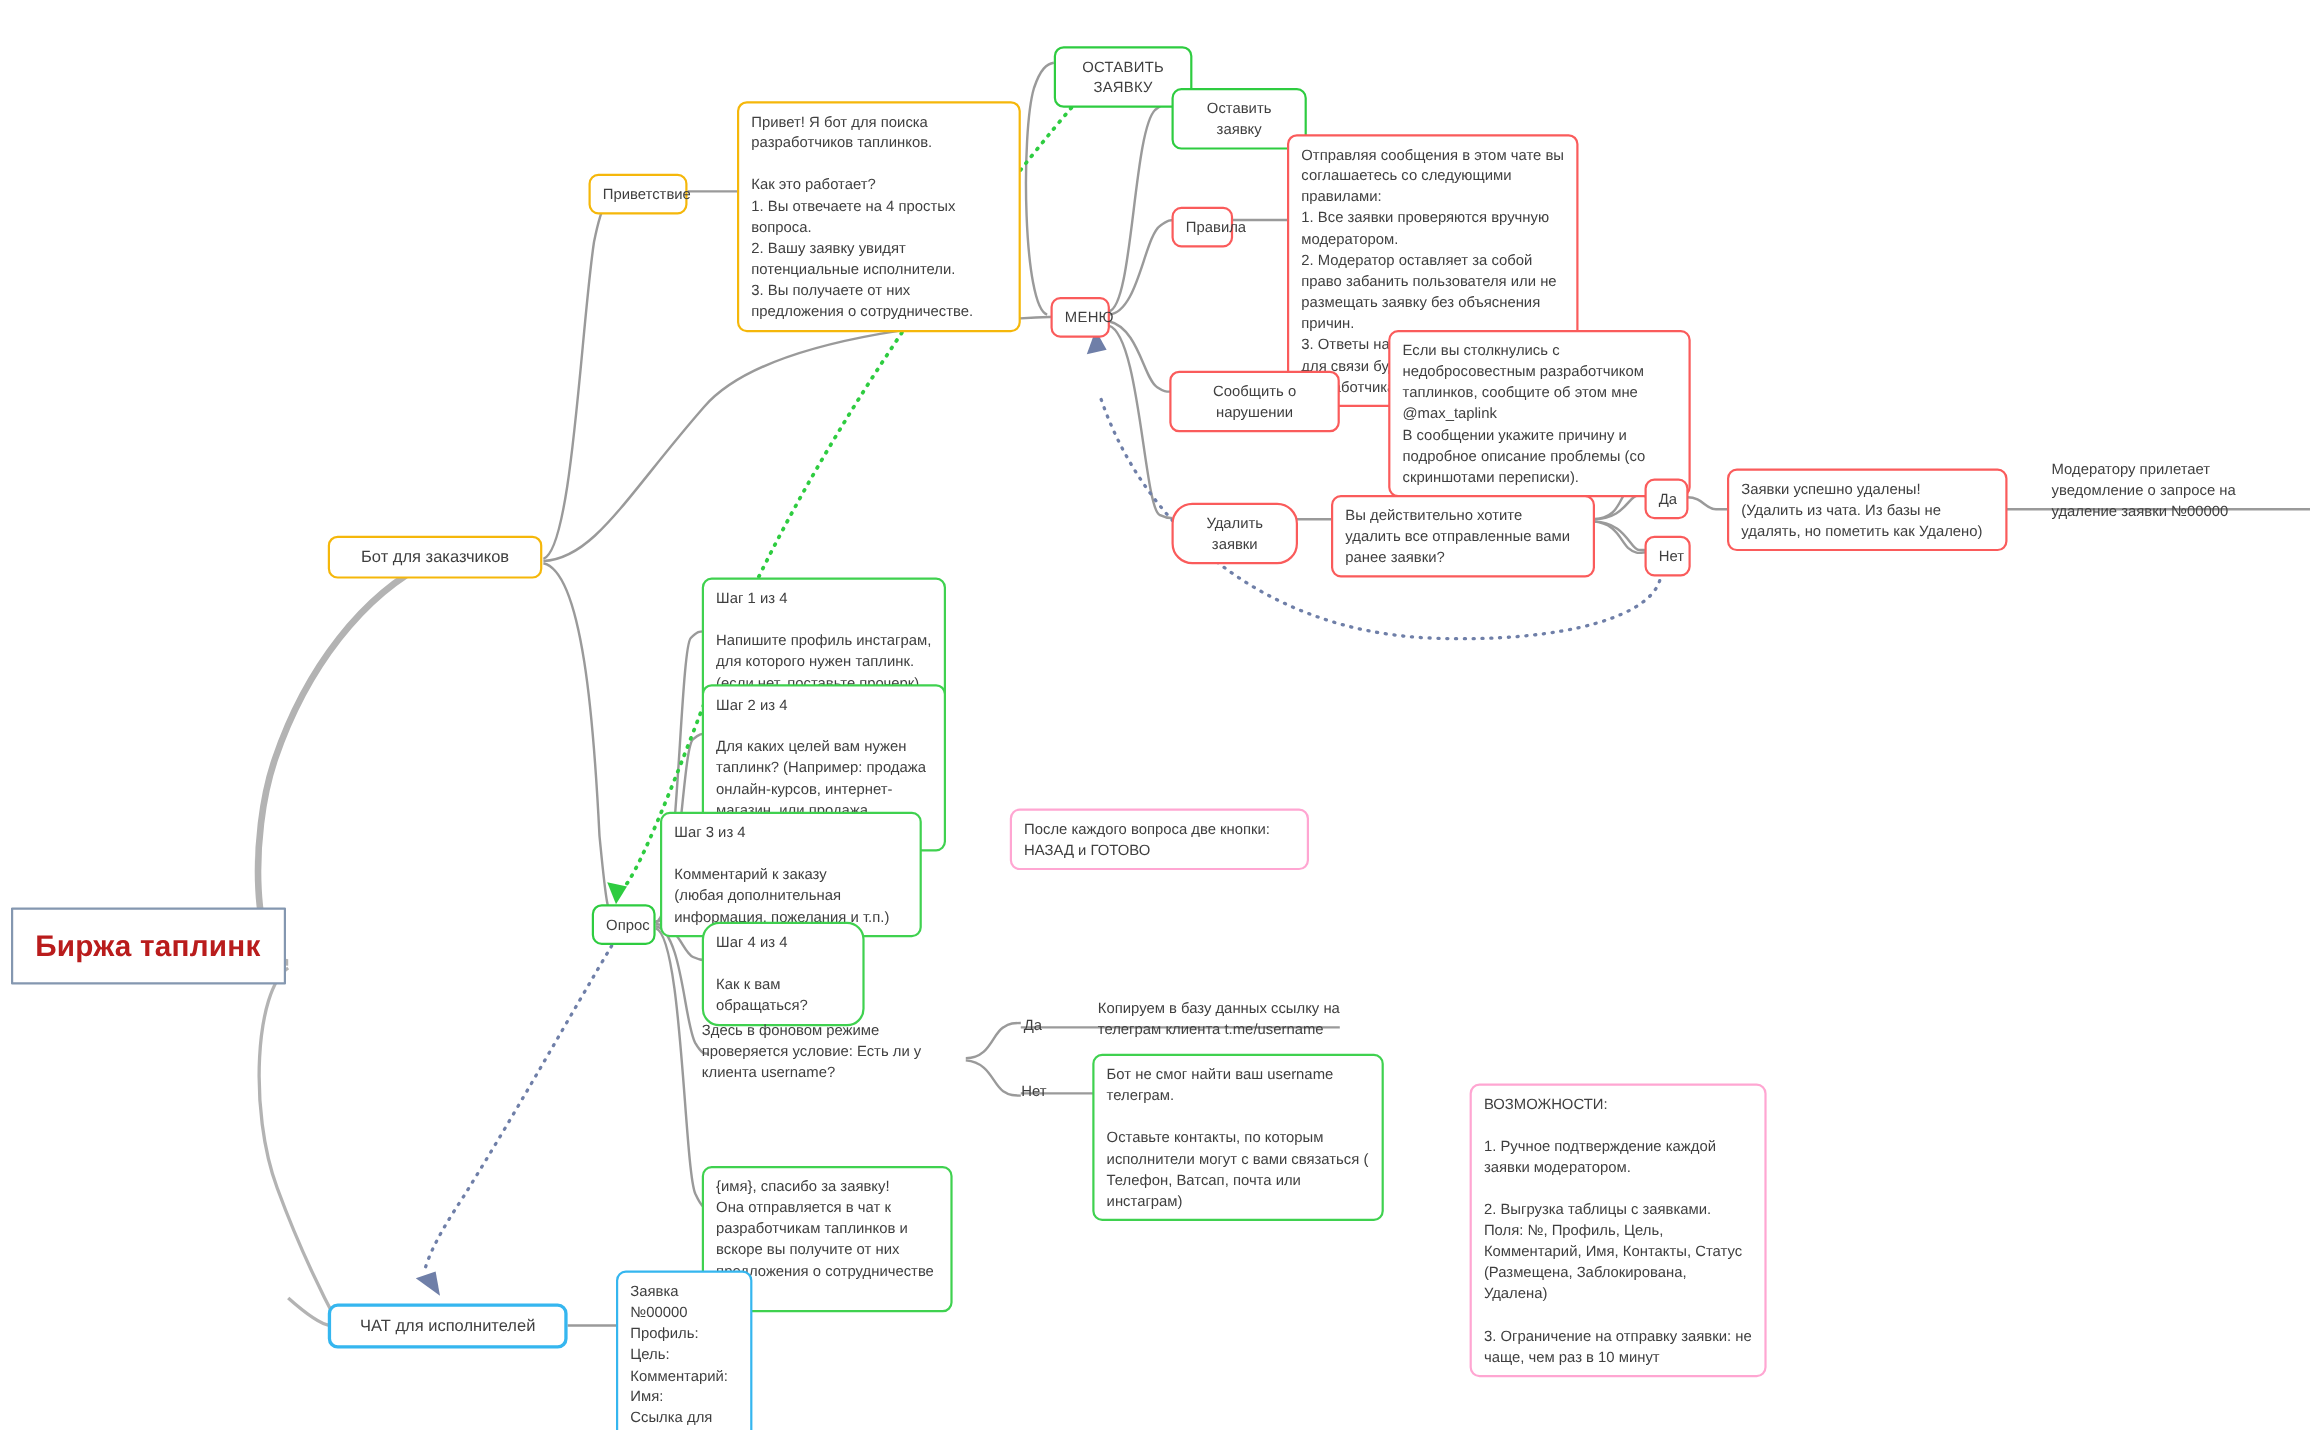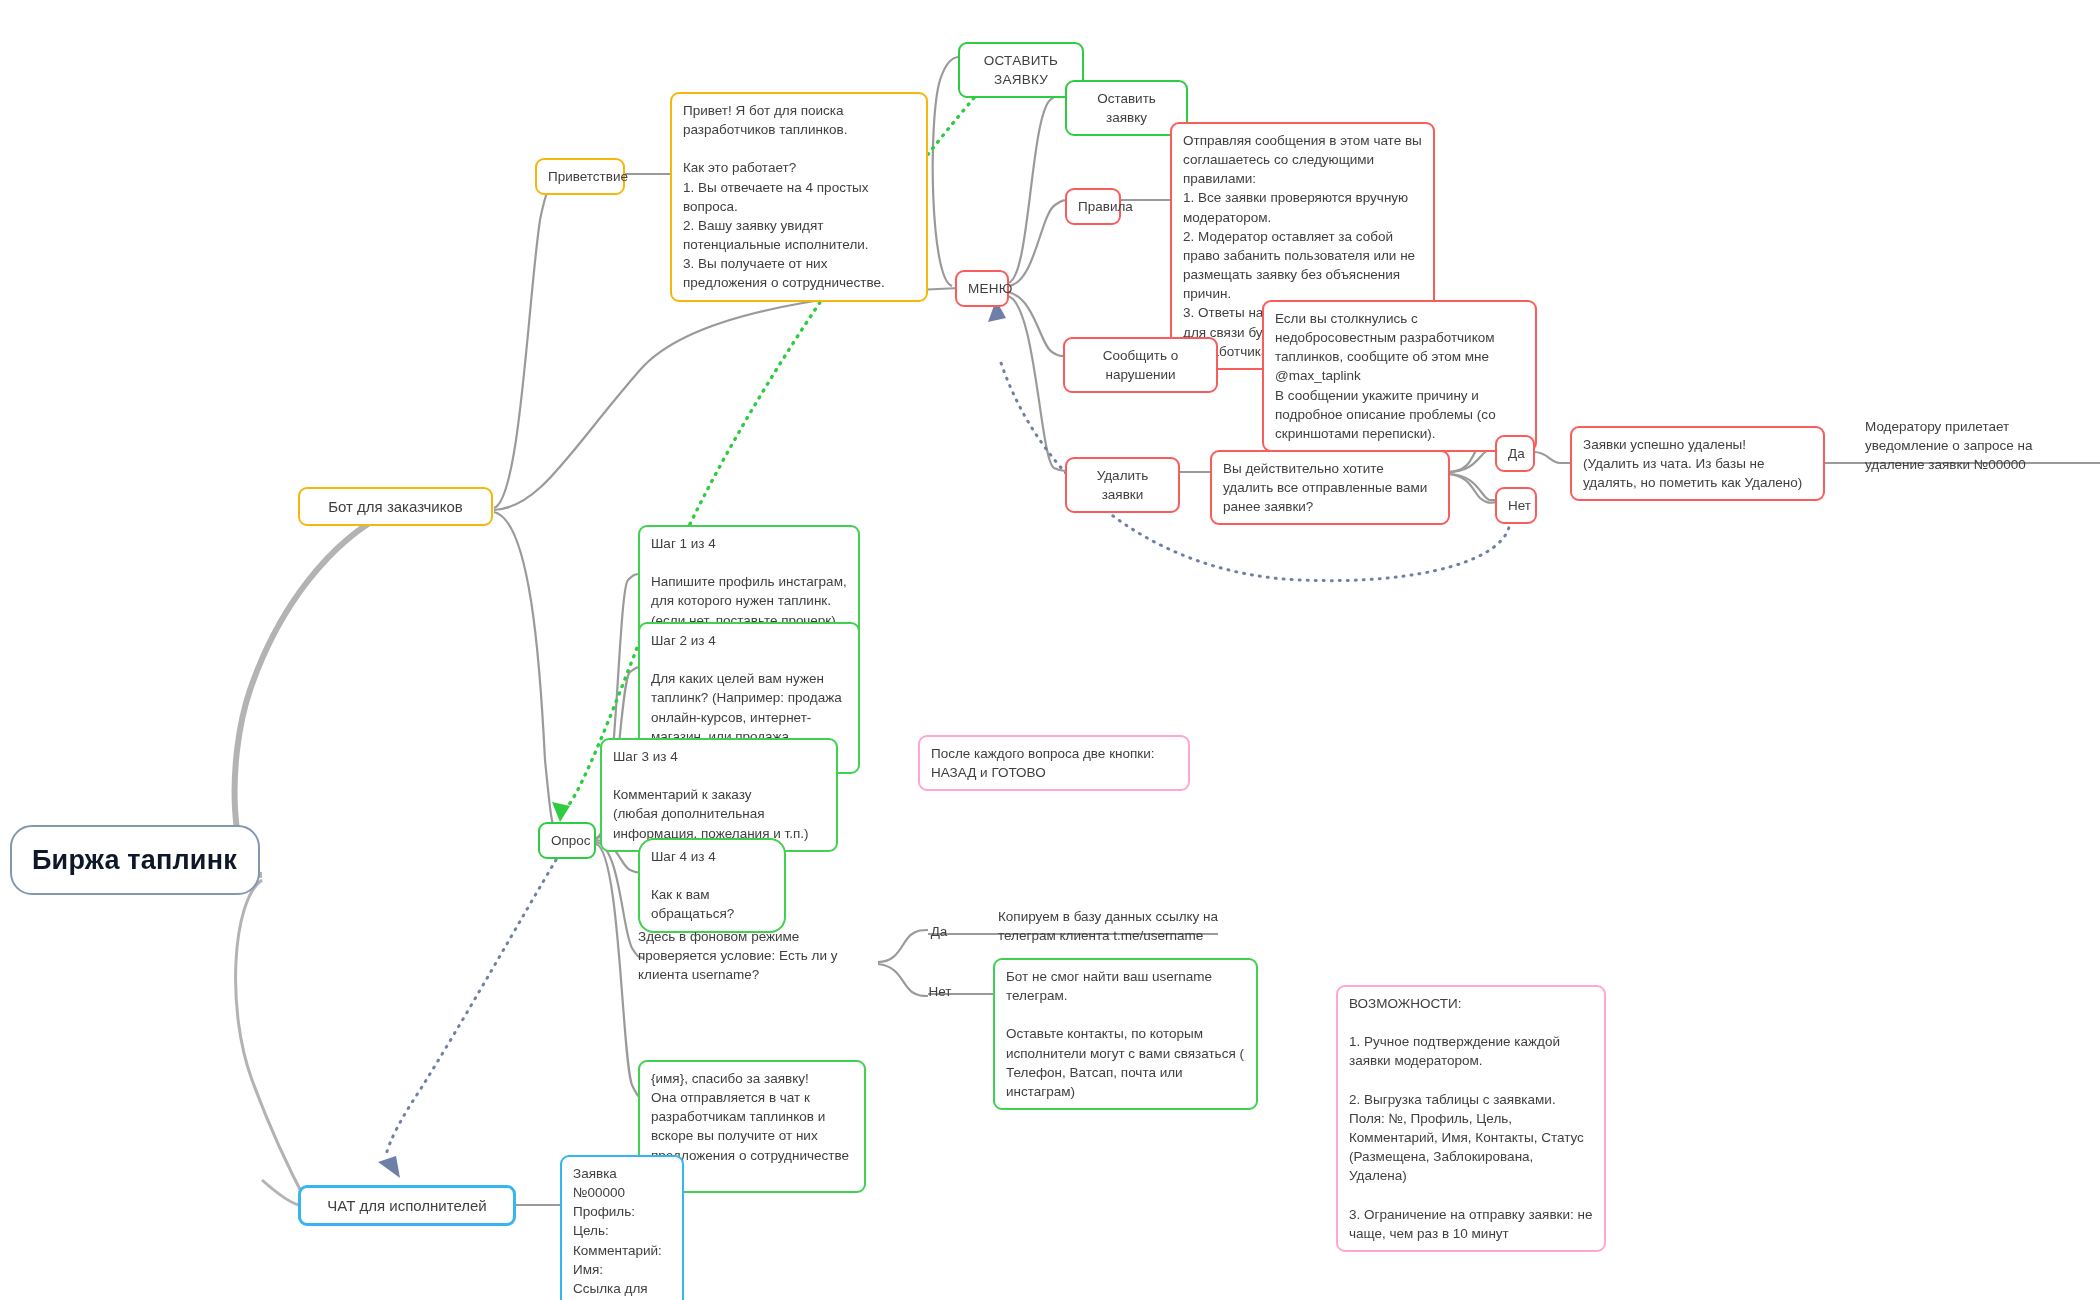--- a/index.html
+++ b/index.html
@@ -31,24 +31,24 @@
     padding:7px 11px;
     font-size:13.5px;
     line-height:1.42;
     white-space:pre-line;
     color:#3f3f3f;
     z-index:3;
   }
   
   .n-root{
     border:2px solid #8497b0;
-    border-radius:22px;
+    border-radius:1px;
     font-size:27px;
     font-weight:bold;
-    color:#0f172a;
+    color:#b91c1c;
     padding:14px 20px;
     letter-spacing:.2px;
   }
   .n-amber{border-color:#f5b70a;}
   .n-amber-bold{border-color:#f5b70a;border-width:2.5px;}
   .n-green{border-color:#2ecc40;}
   .n-green-soft{border-color:#3fd14f;}
   .n-red{border-color:#fa5b5b;}
   .n-pink{border-color:#ffa6d2;border-width:2.5px;}
   .n-blue{border-color:#35b6ef;border-width:3px;}
@@ -163,21 +163,21 @@
   <div class="node n-red" style="left:1170px;top:122px;width:265px;">Отправляя сообщения в этом чате вы соглашаетесь со следующими правилами:
 1. Все заявки проверяются вручную модератором.
 2. Модератор оставляет за собой право забанить пользователя или не размещать заявку без объяснения причин.
 3. Ответы на ваши вопросы и ссылка для связи будут отправлены в чат с разработчиками таплинков.</div>
 
   <div class="node n-red" style="left:1063px;top:337px;width:155px;text-align:center;">Сообщить о нарушении</div>
 
   <div class="node n-red" style="left:1262px;top:300px;width:275px;">Если вы столкнулись с недобросовестным разработчиком таплинков, сообщите об этом мне @max_taplink
 В сообщении укажите причину и подробное описание проблемы (со скриншотами переписки).</div>
 
-  <div class="node n-red" style="left:1065px;top:457px;width:115px;text-align:center;">Удалить заявки</div>
+  <div class="node n-red" style="left:1065px;top:457px;width:115px;text-align:center;border-radius:19px;">Удалить заявки</div>
 
   <div class="node n-red" style="left:1210px;top:450px;width:240px;">Вы действительно хотите удалить все отправленные вами ранее заявки?</div>
 
   <div class="node n-red" style="left:1495px;top:435px;width:40px;text-align:center;">Да</div>
 
   <div class="node n-red" style="left:1495px;top:487px;width:42px;text-align:center;">Нет</div>
 
   <div class="node n-red" style="left:1570px;top:426px;width:255px;">Заявки успешно удалены!
 (Удалить из чата. Из базы не удалять, но пометить как Удалено)</div>
 

